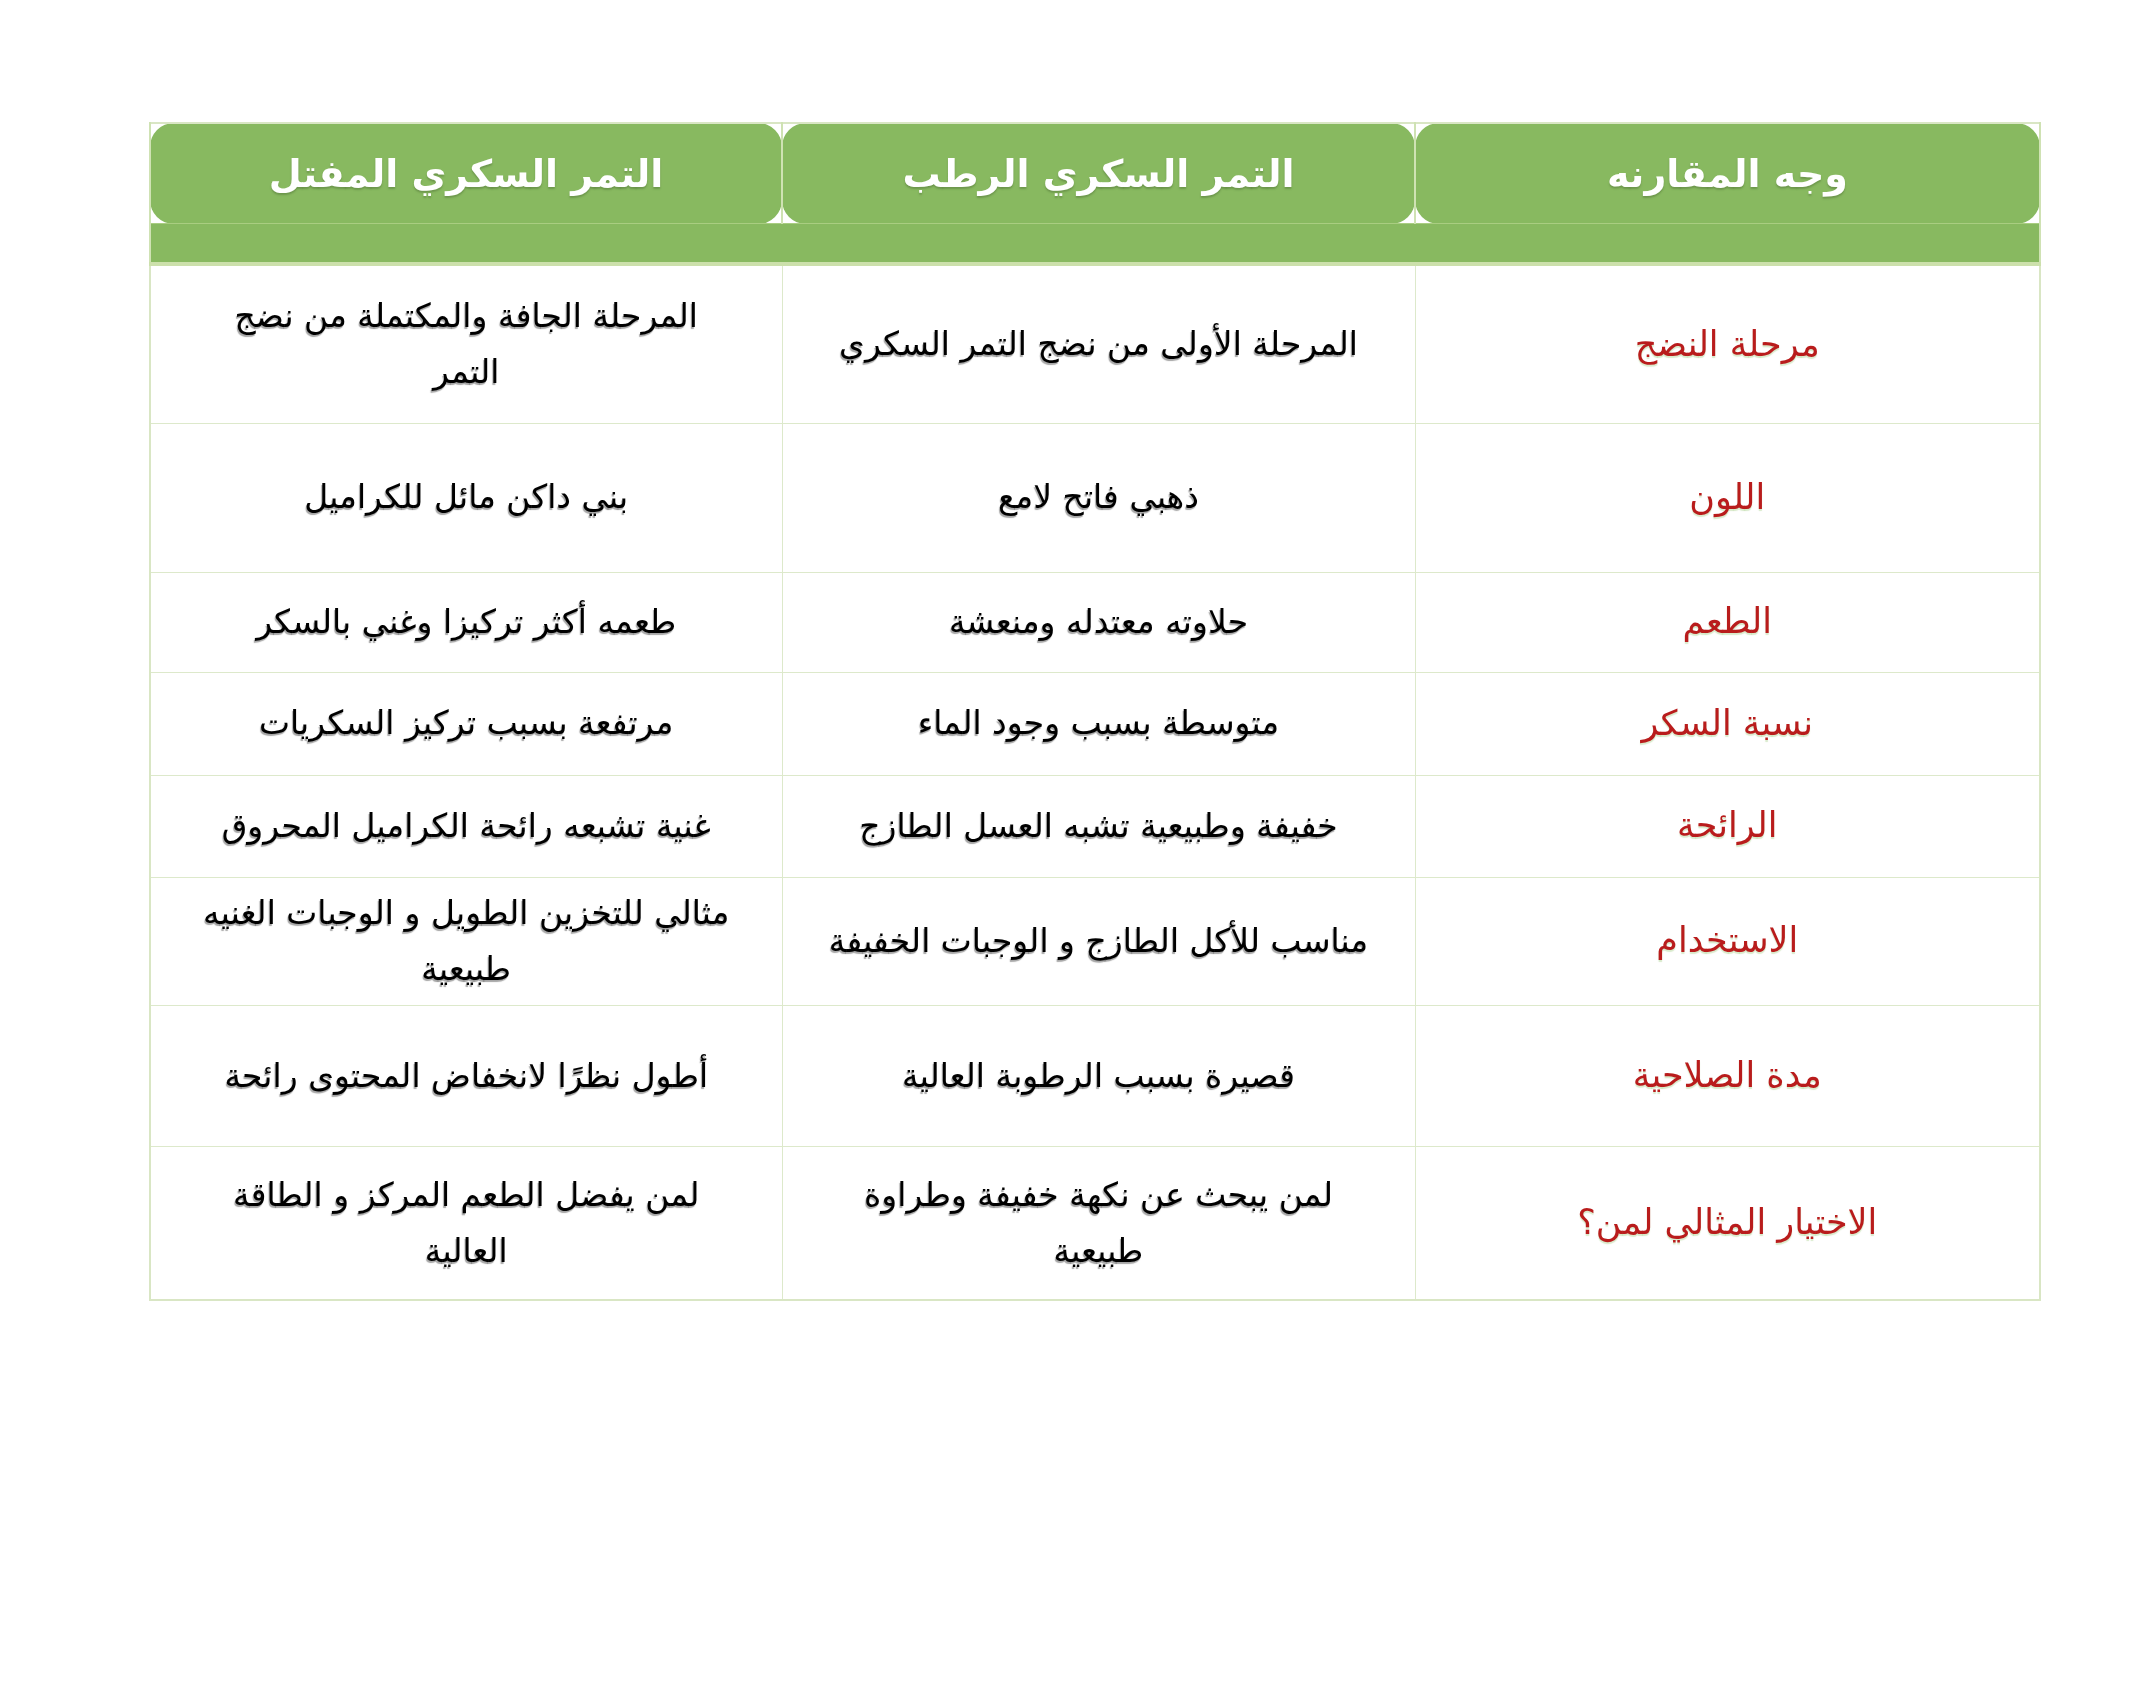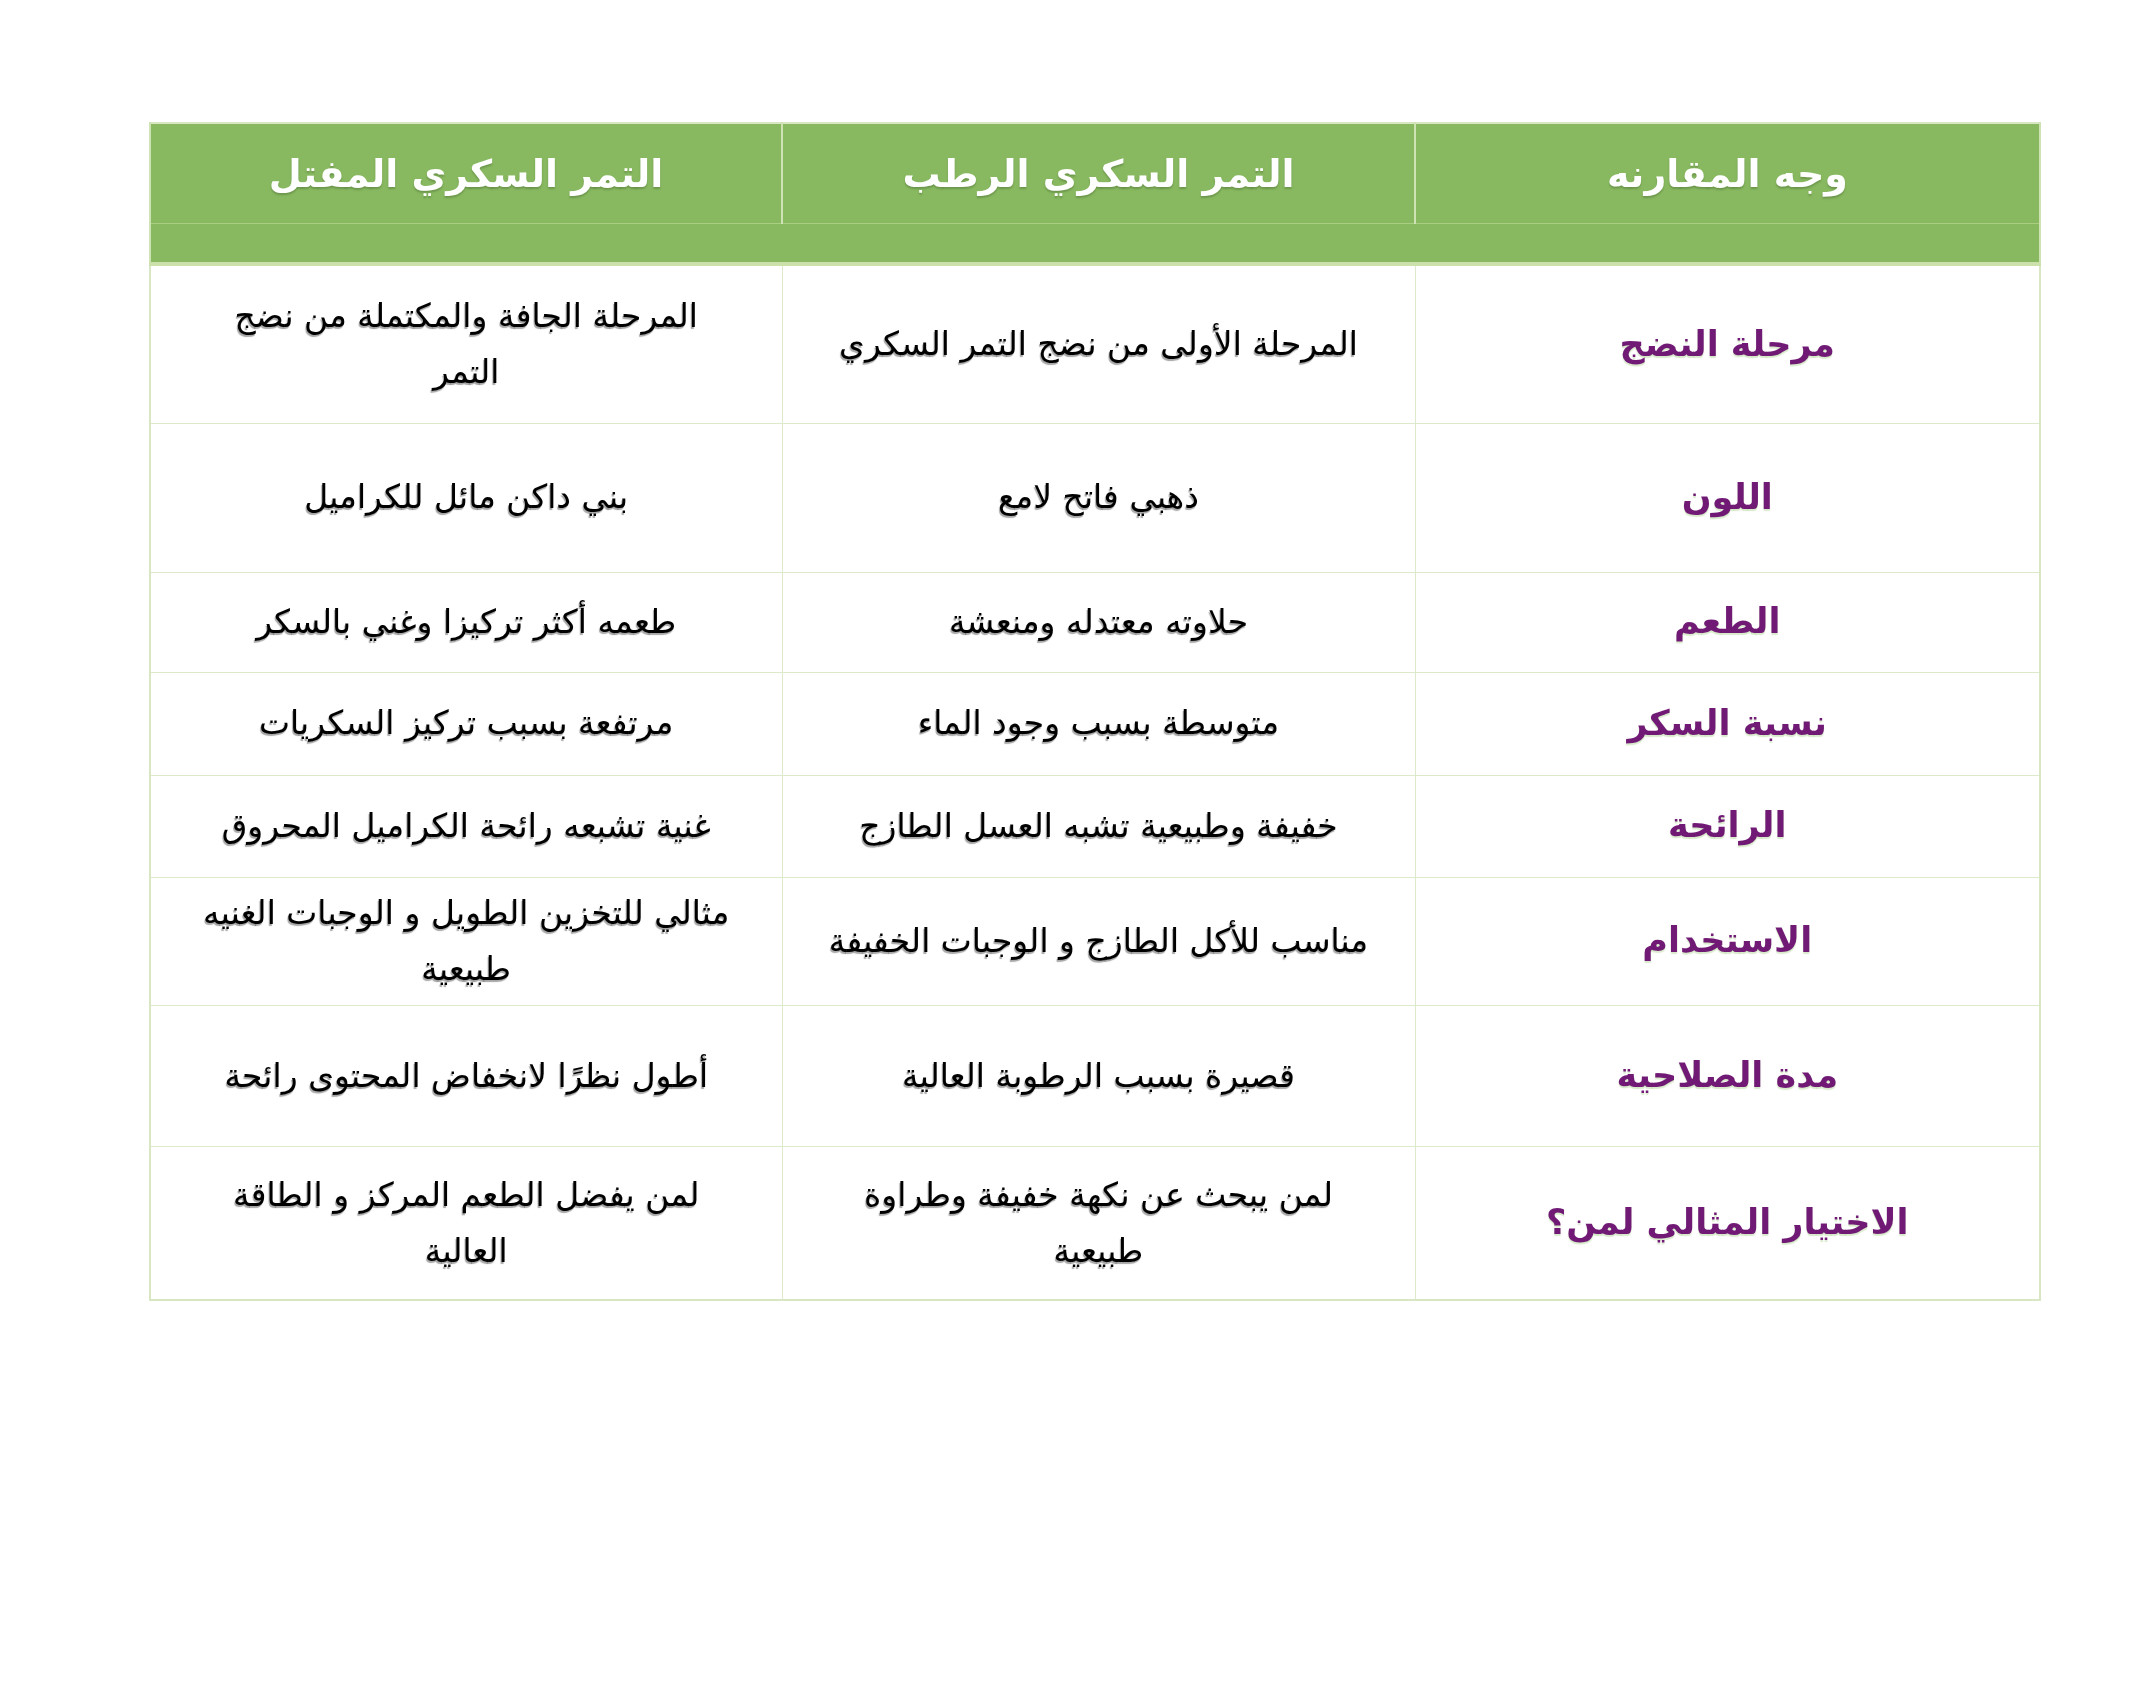--- a/index.html
+++ b/index.html
@@ -30,40 +30,41 @@
   thead tr.header-row th{
     background:#88b960;
     color:#ffffff;
     font-size:38px;
     font-weight:bold;
     height:99px;
     border-left:2.9px solid #cfe2b3;
     border-right:2.9px solid #cfe2b3;
     text-shadow:0 1.9px 1.9px rgba(60,90,40,0.35);
     padding:0 28.5px;
+    border-radius:24px;
   }
   thead tr.spacer-row th{
     background:#88b960;
     height:36px;
     border-top:1.9px solid #a9cd81;
     border-bottom:4.8px solid #cce0ab;
     border-left:2.9px solid #cfe2b3;
     border-right:2.9px solid #cfe2b3;
   }
   tbody td{
     font-size:33px;
     color:#000000;
     border:1.9px solid #dde9cb;
     padding:7.6px 46px;
     line-height:1.7;
     text-shadow:-1px 1.9px 1px rgba(0,0,0,0.35);
   }
   tbody td.aspect{
-    color:#701a75;
-    font-weight:bold;
+    color:#b91c1c;
+    font-weight:normal;
     font-size:35px;
     text-shadow:0 1.9px 1px rgba(142,195,105,0.35);
     padding:7.6px 19px;
   }
   tbody tr:nth-child(1){height:159px;}
   tbody tr:nth-child(2){height:149px;}
   tbody tr:nth-child(3){height:100px;}
   tbody tr:nth-child(4){height:103px;}
   tbody tr:nth-child(5){height:102px;}
   tbody tr:nth-child(6){height:112px;}

